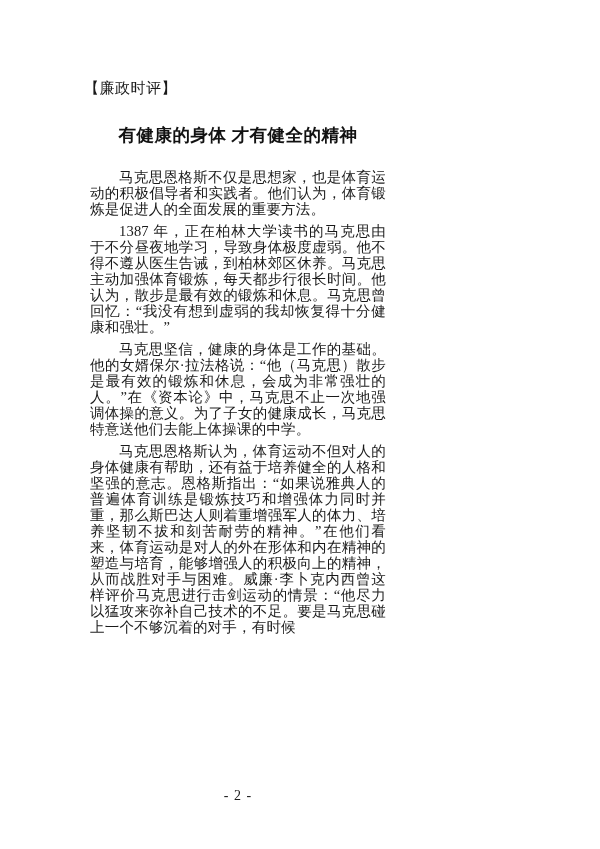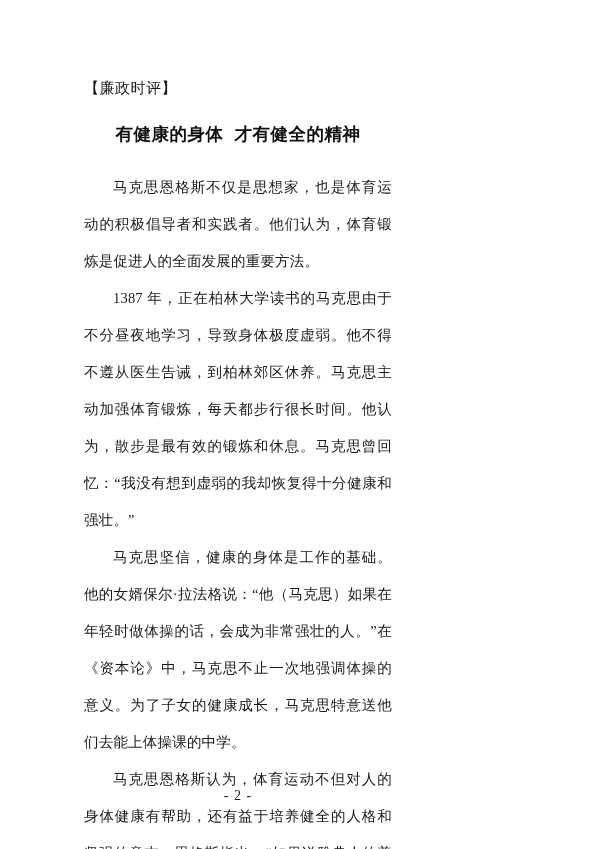--- a/index.html
+++ b/index.html
@@ -24,29 +24,28 @@
     letter-spacing: 0.5px;
   }
   .doc-title {
     margin: 25px 0 0 0;
     font-size: 17.5px;
     font-weight: bold;
     text-align: center;
     line-height: 24px;
     letter-spacing: 0.5px;
     color: #111111;
-    font-family: Liberation Mono, monospace;
   }
   .doc-body {
     margin-top: 22px;
   }
   .doc-body p {
-    margin: 0;
+    margin: 6px;
     font-size: 14.5px;
-    line-height: 37px;
+    line-height: 16px;
     text-align: justify;
     text-justify: inter-ideograph;
     text-indent: 2em;
     letter-spacing: 0.2px;
     color: #1a1a1a;
     word-break: break-all;
   }
   .page-number {
     position: absolute;
     top: 786px;
@@ -64,19 +63,19 @@
 
 <div class="page">
 
   <div class="section-header">【廉政时评】</div>
 
   <h1 class="doc-title">有健康的身体 才有健全的精神</h1>
 
   <div class="doc-body">
     <p>马克思恩格斯不仅是思想家，也是体育运动的积极倡导者和实践者。他们认为，体育锻炼是促进人的全面发展的重要方法。</p>
     <p>1387 年，正在柏林大学读书的马克思由于不分昼夜地学习，导致身体极度虚弱。他不得不遵从医生告诫，到柏林郊区休养。马克思主动加强体育锻炼，每天都步行很长时间。他认为，散步是最有效的锻炼和休息。马克思曾回忆：“我没有想到虚弱的我却恢复得十分健康和强壮。”</p>
-    <p>马克思坚信，健康的身体是工作的基础。他的女婿保尔·拉法格说：“他（马克思）如果在年轻时做体操的话，会成为非常强壮的人。”在《资本论》中，马克思不止一次地强调体操的意义。为了子女的健康成长，马克思特意送他们去能上体操课的中学。</p>
+    <p>马克思坚信，健康的身体是工作的基础。他的女婿保尔·拉法格说：“他（马克思）散步是最有效的锻炼和休息，会成为非常强壮的人。”在《资本论》中，马克思不止一次地强调体操的意义。为了子女的健康成长，马克思特意送他们去能上体操课的中学。</p>
     <p>马克思恩格斯认为，体育运动不但对人的身体健康有帮助，还有益于培养健全的人格和坚强的意志。恩格斯指出：“如果说雅典人的普遍体育训练是锻炼技巧和增强体力同时并重，那么斯巴达人则着重增强军人的体力、培养坚韧不拔和刻苦耐劳的精神。”在他们看来，体育运动是对人的外在形体和内在精神的塑造与培育，能够增强人的积极向上的精神，从而战胜对手与困难。威廉·李卜克内西曾这样评价马克思进行击剑运动的情景：“他尽力以猛攻来弥补自己技术的不足。要是马克思碰上一个不够沉着的对手，有时候</p>
   </div>
 
   <div class="page-number">- 2 -</div>
 
 </div>
 
 </body></html>

